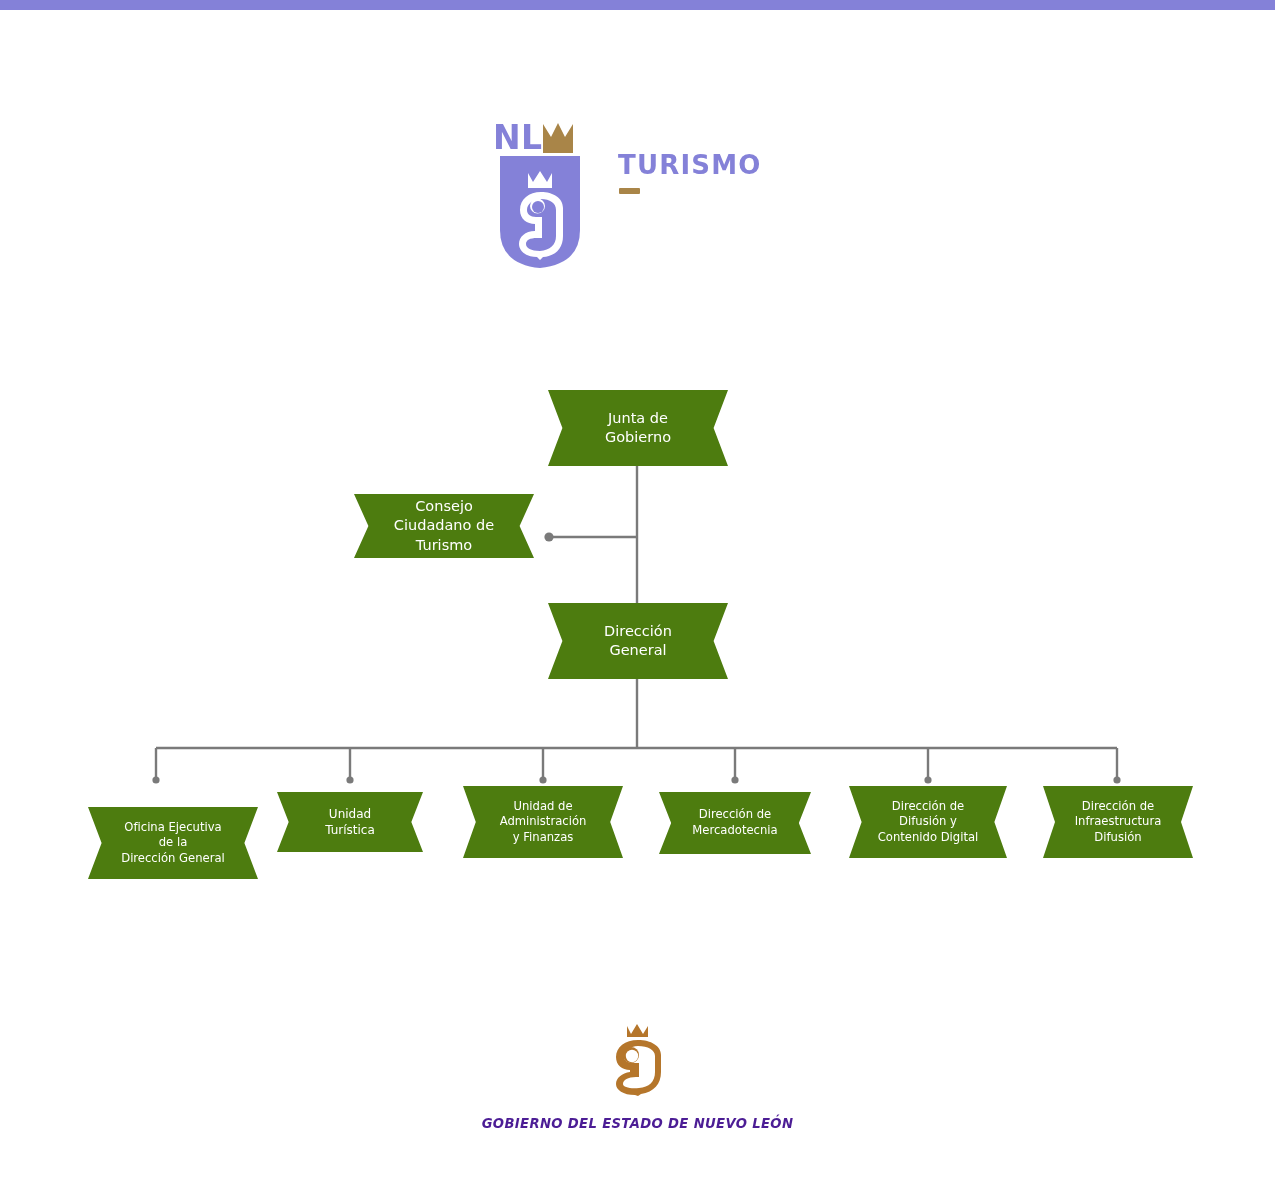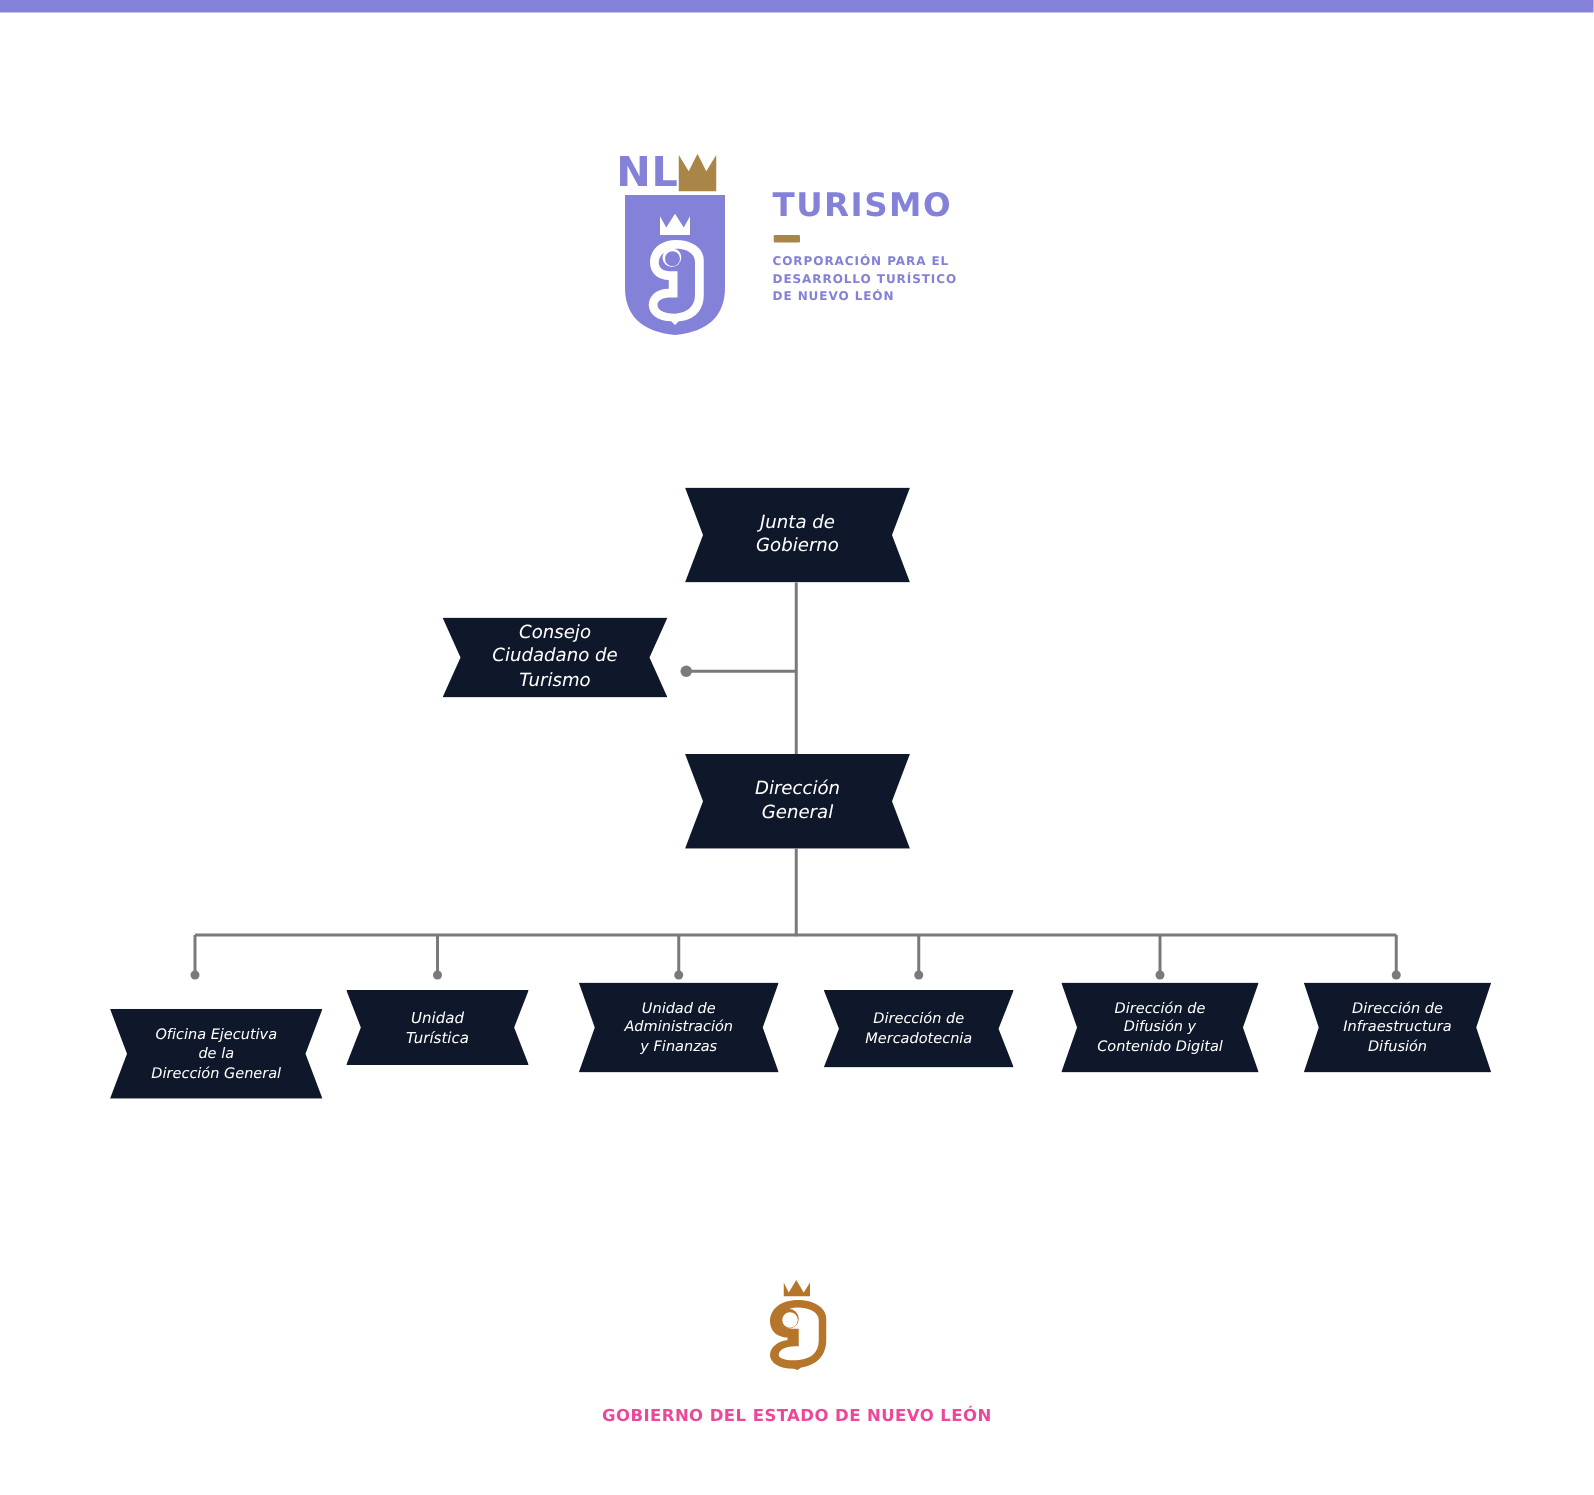--- a/index.html
+++ b/index.html
@@ -80,27 +80,26 @@
 
   .node {
     position: absolute;
     color: #ffffff;
     display: flex;
     align-items: center;
     justify-content: center;
     text-align: center;
     line-height: 1.34;
     box-sizing: border-box;
-    background: #0f172a;
+    background: #4d7c0f;
     filter: drop-shadow(1.5px 2px 1.6px rgba(120,120,140,0.30));
     -webkit-clip-path: polygon(
         0% 0%,  100% 0%,  92% 50%,  100% 100%,  0% 100%,  8% 50%);
     clip-path: polygon(
         0% 0%,  100% 0%,  92% 50%,  100% 100%,  0% 100%,  8% 50%);
-    font-style: italic;
   }
   .node .node-inner {
     padding: 0 9px;
     width: 100%;
   }
 
   
   #node-junta        { left: 548px;  top: 390px; width: 180px; height: 76px;  font-size: 14.5px; }
   #node-consejo      { left: 354px;  top: 494px; width: 180px; height: 64px;  font-size: 14.5px; }
   #node-direccion    { left: 548px;  top: 603px; width: 180px; height: 76px;  font-size: 14.5px; }
@@ -115,26 +114,27 @@
   
   #gov-footer {
     position: absolute;
     left: 0;
     top: 1022px;
     width: 1275px;
     text-align: center;
   }
   #gov-mark { margin: 0 auto; display: block; }
   #gov-footer-label {
-    margin-top: 30px;
+    margin-top: 20px;
     font-size: 13.2px;
     font-weight: bold;
     letter-spacing: 0.35px;
-    color: #ec4899;
+    color: #4c1d95;
     font-family: "DejaVu Sans", "Liberation Sans", sans-serif;
+    font-style: italic;
   }
 </style>
 </head>
 <body>
 
 <div id="top-bar"></div>
 
 <div id="brand-logo">
 
   <svg id="shield-mark" viewBox="0 0 96 150">
@@ -166,25 +166,20 @@
              L50 120 L50 99 L44 99
              C38 99 35 96 35 92
              C35 86 41 81 49 81 Z" fill="#ffffff"></path>
     <path d="M38 88 m0 0 a7.5 7.5 0 1 0 15 0 a7.5 7.5 0 1 0 -15 0" fill="#ffffff"></path>
     <path d="M40 89 a6 6 0 1 0 12 0 a6 6 0 1 0 -12 0" fill="#8481d8"></path>
   </svg>
 
   <div id="brand-text">
     <div id="brand-title">TURISMO</div>
     <div id="brand-rule"></div>
-    <div id="brand-subtitle">
-      <div>CORPORACIÓN PARA EL</div>
-      <div>DESARROLLO TURÍSTICO</div>
-      <div>DE NUEVO LEÓN</div>
-    </div>
   </div>
 </div>
 
 <svg id="org-chart" class="connector-layer" viewBox="0 0 1275 1196">
   <g stroke="#7a7a7a" stroke-width="2.4" fill="none">
 
     <line x1="637" y1="466" x2="637" y2="604"></line>
 
     <line x1="549" y1="537" x2="637" y2="537"></line>
 

